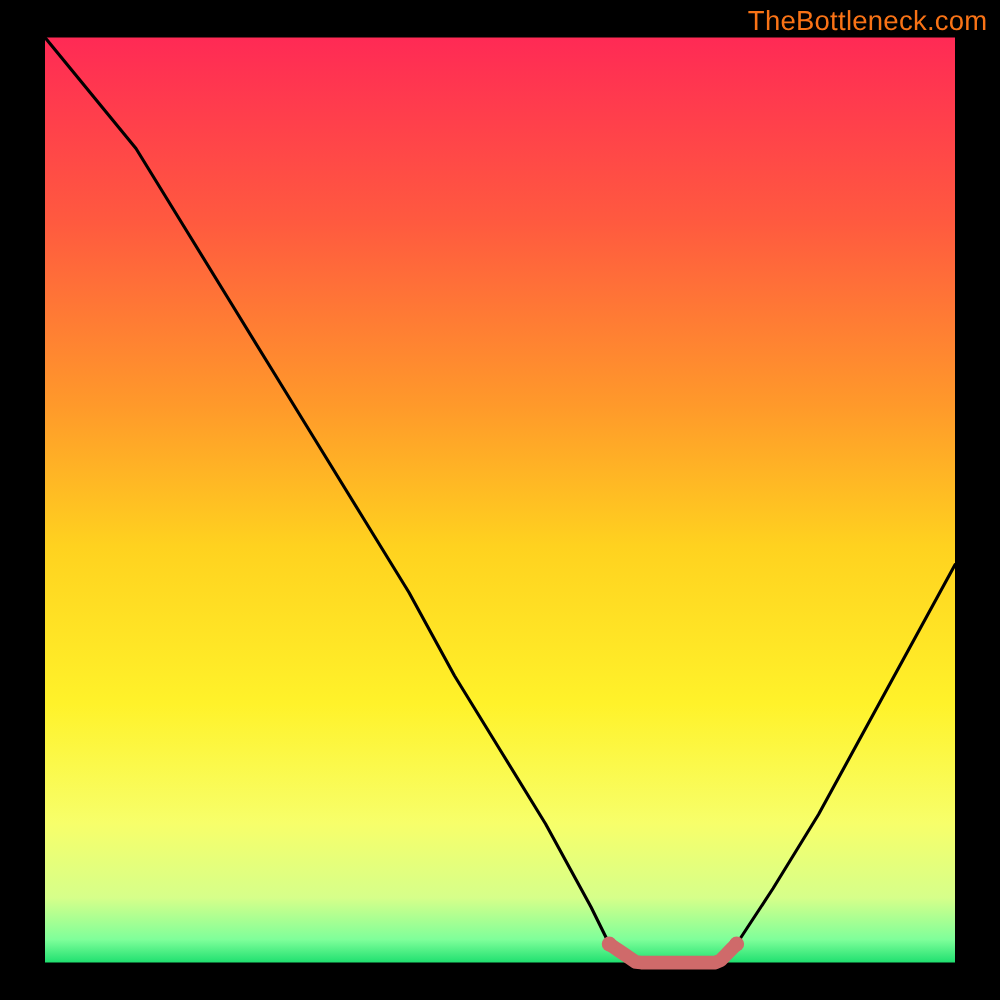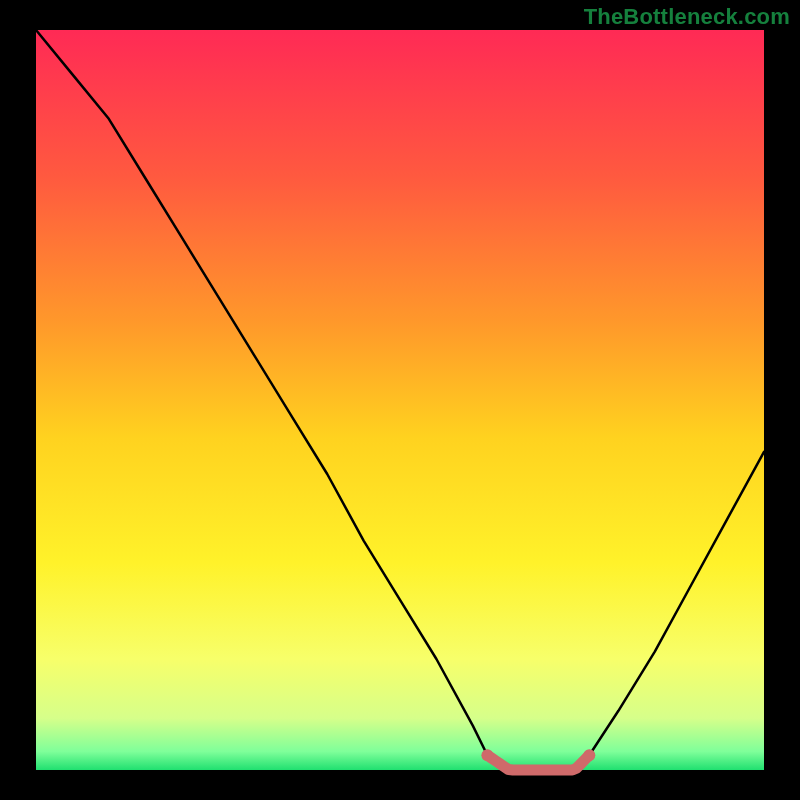--- a/index.html
+++ b/index.html
@@ -14,23 +14,23 @@
   .chart-container {
     position: relative;
     width: 800px;
     height: 800px;
     background: #000;
   }
   .watermark {
     position: absolute;
     top: 4px;
     right: 10px;
-    color: #15803d;
+    color: #f97316;
     font-size: 22px;
-    font-weight: 700;
+    font-weight: 400;
     letter-spacing: 0.2px;
     z-index: 10;
   }
   svg {
     display: block;
   }
 </style>
 </head>
 <body>
 

